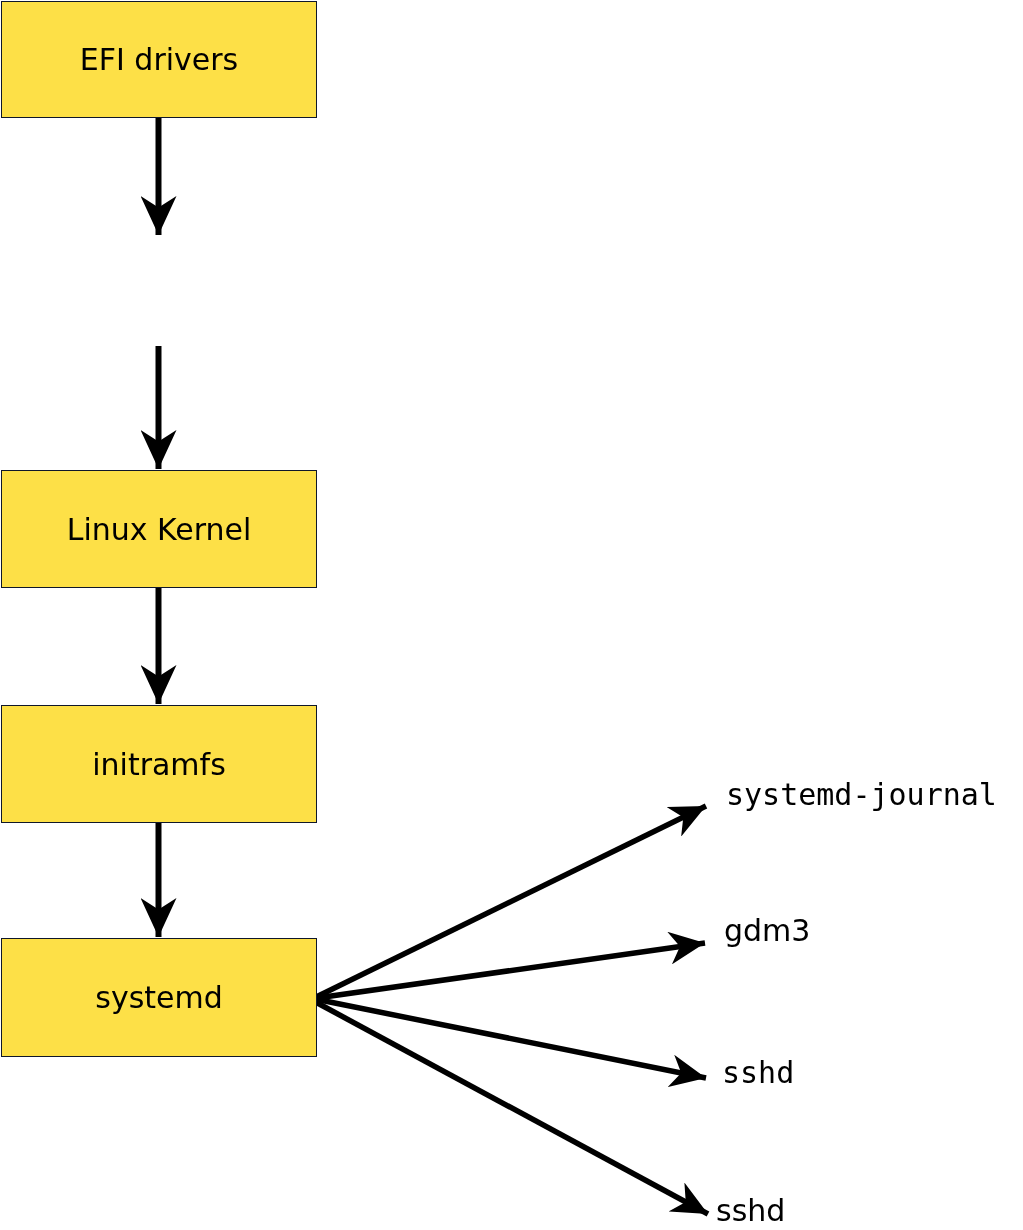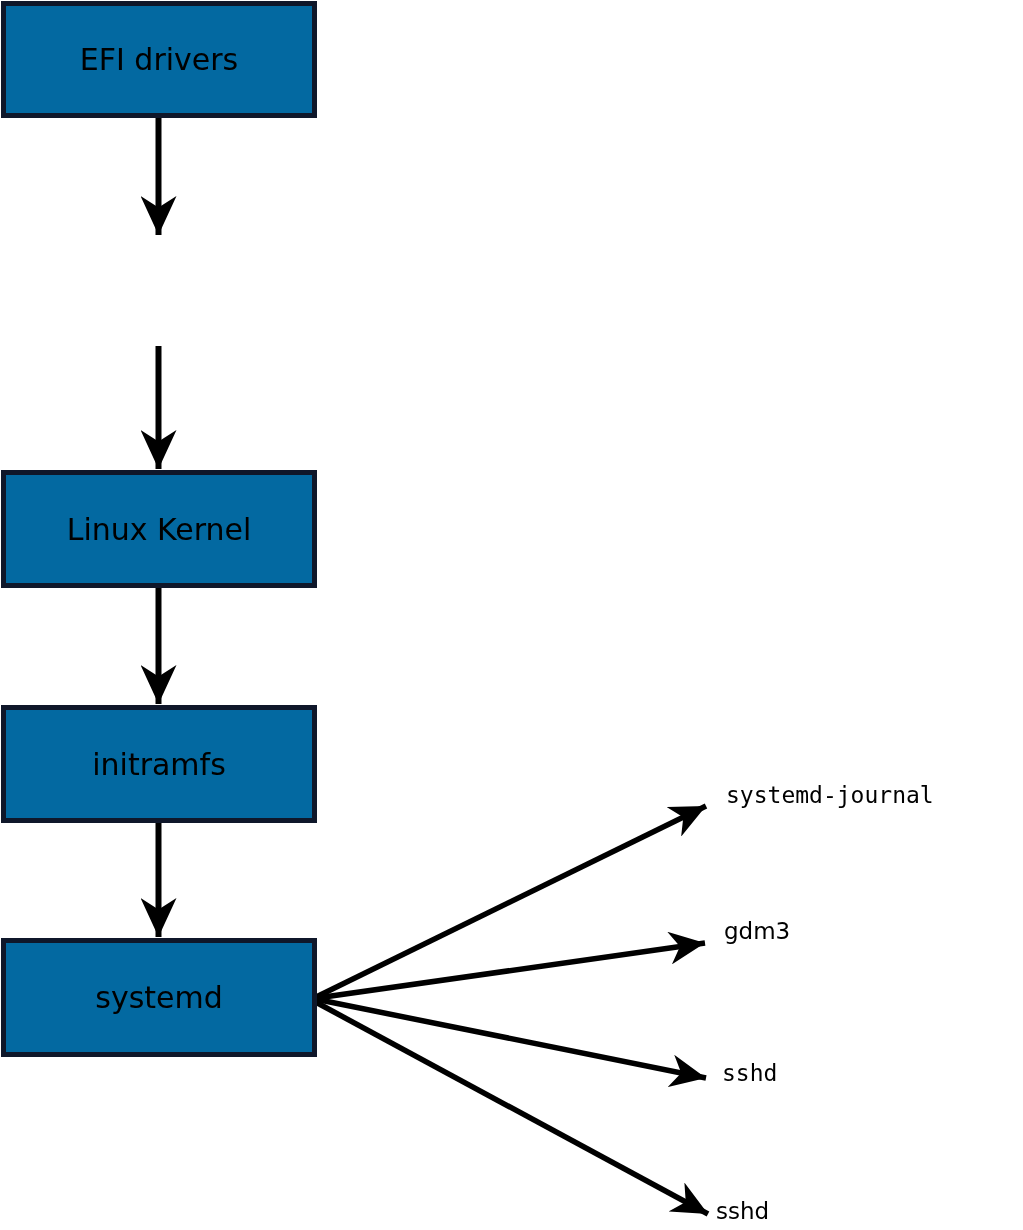--- a/index.html
+++ b/index.html
@@ -10,22 +10,22 @@
     overflow: hidden;
     font-family: "DejaVu Sans", sans-serif;
     color: #000;
   }
   .canvas { position: absolute; inset: 0; width: 1023px; height: 1230px; }
   .arrows { position: absolute; left: 0; top: 0; }
   .node {
     position: absolute;
     left: 1px;
     width: 316px;
-    background: #0369a1;
-    border: 5px solid #0f172a;
+    background: #fde047;
+    border: 1px solid #0f172a;
     box-sizing: border-box;
     display: flex;
     align-items: center;
     justify-content: center;
   }
   .node-label {
     font-family: "DejaVu Sans", sans-serif;
     font-size: 30px;
     color: #000;
     white-space: pre;
@@ -35,21 +35,21 @@
     left: 560px;
     top: 161px;
     font-family: "DejaVu Sans", sans-serif;
     font-size: 30px;
     line-height: 36px;
     white-space: pre;
   }
   .proc {
     position: absolute;
     font-family: "DejaVu Sans", sans-serif;
-    font-size: 23px;
+    font-size: 30px;
     line-height: 36px;
     white-space: pre;
   }
   .proc.mono {
     font-family: "DejaVu Sans Mono", monospace;
   }
 </style>
 </head>
 <body>
 

